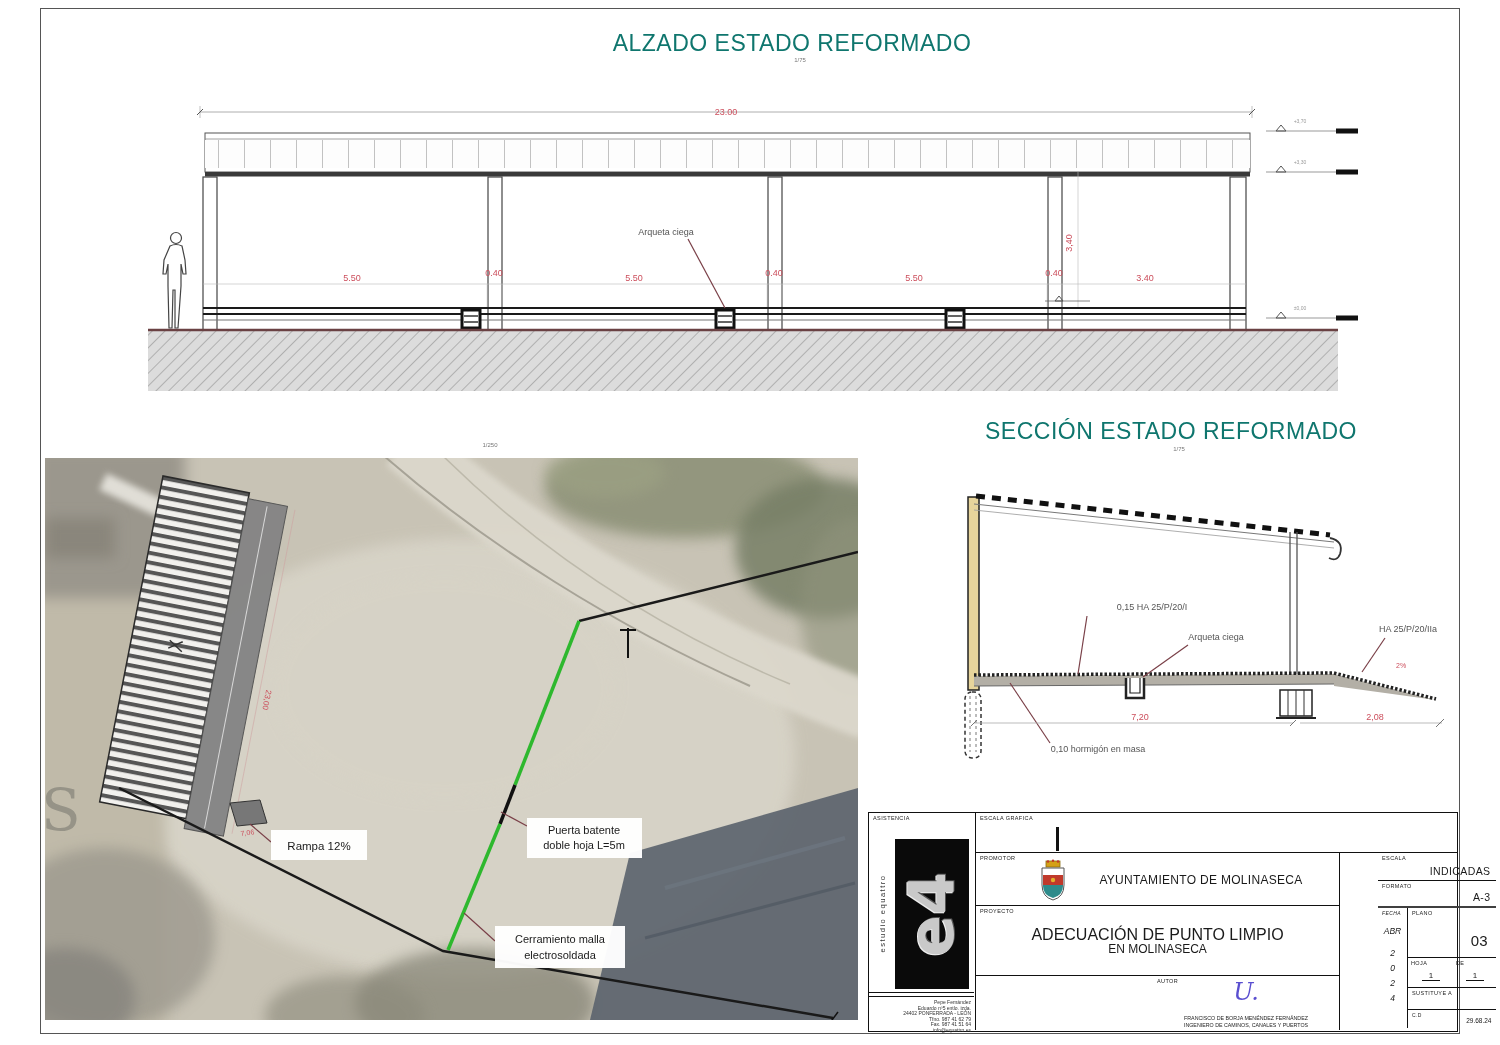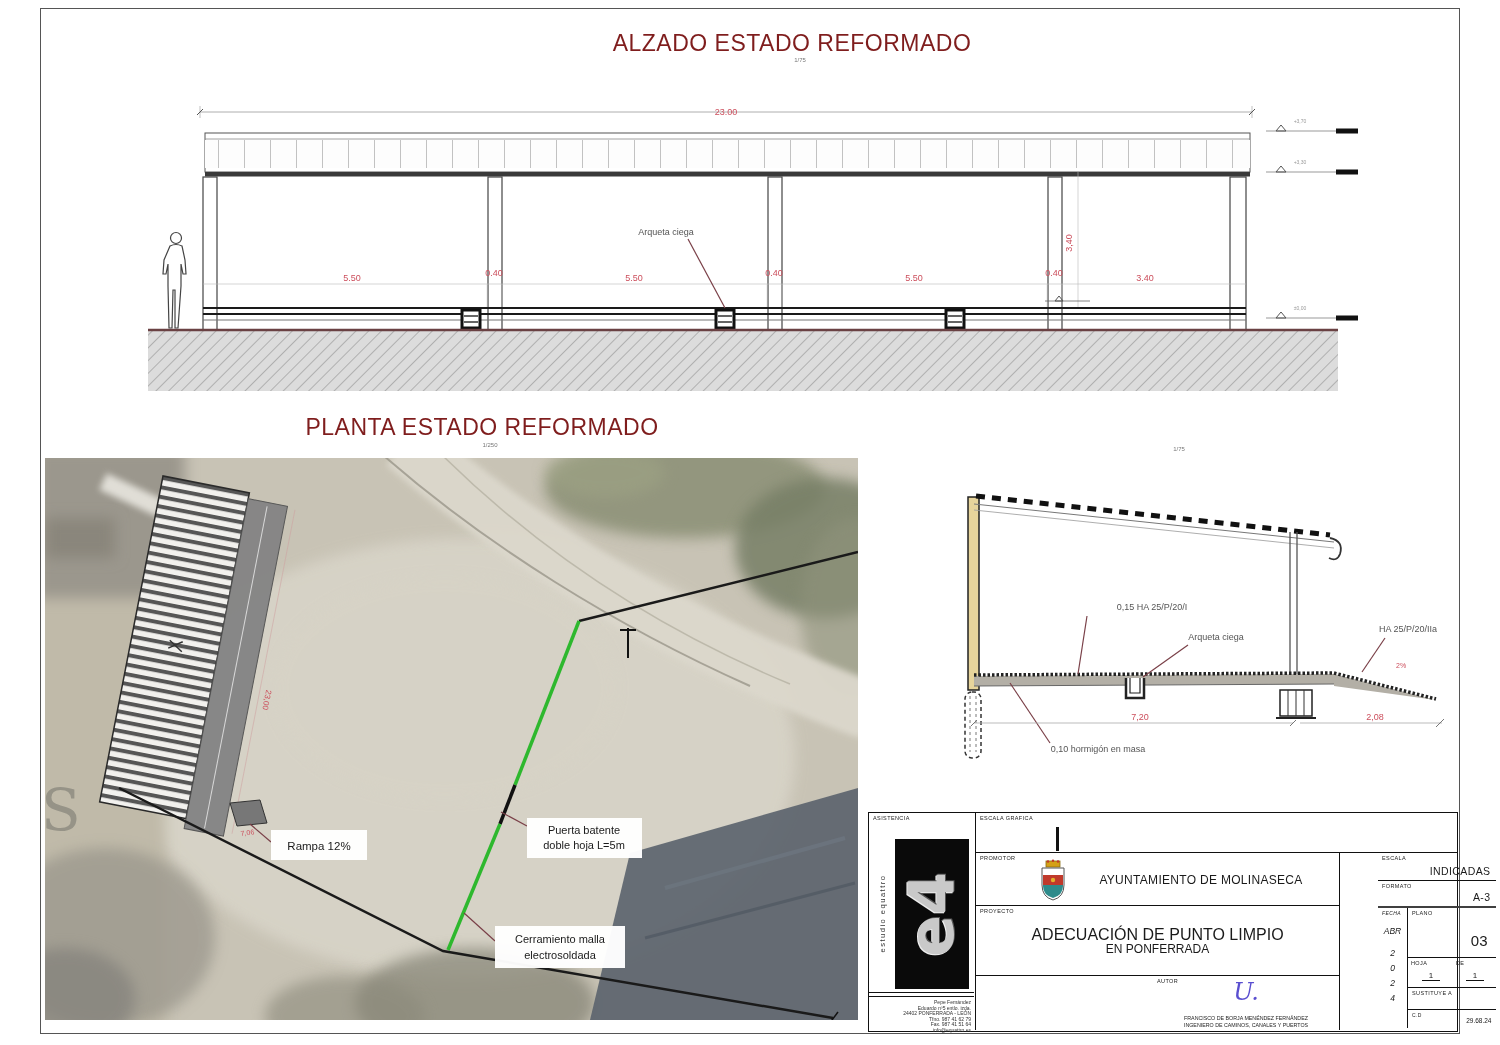--- a/index.html
+++ b/index.html
@@ -1,20 +1,20 @@
 <!DOCTYPE html>
 <html><head>
 <meta charset="utf-8">
 <style>
   html,body{margin:0;padding:0;background:#e8e8e8;}
   .sheet{position:relative;width:1500px;height:1045px;background:#fff;overflow:hidden;
          font-family:"Liberation Sans",sans-serif;color:#1a1a1a;}
   .sheet-border{position:absolute;left:40px;top:8px;width:1418px;height:1024px;
                 border:1px solid #555;}
-  .dwg-title{position:absolute;font-size:23px;letter-spacing:.5px;color:#7f1d1d;
+  .dwg-title{position:absolute;font-size:23px;letter-spacing:.5px;color:#0f766e;
              text-align:center;white-space:nowrap;transform:translateX(-50%);}
   .dwg-scale{position:absolute;font-size:6px;color:#777;transform:translateX(-50%);}
   svg{position:absolute;font-family:"Liberation Sans",sans-serif;}
   .photo{position:absolute;left:45px;top:458px;width:813px;height:562px;background:#c8c3b5;overflow:hidden;}
   
   .tb{position:absolute;left:868px;top:812px;width:590px;height:220px;background:#fff;
       border:1.5px solid #111;box-sizing:border-box;}
   .tb *{box-sizing:border-box;}
   .tb .lbl{position:absolute;left:4px;top:2px;font-size:5.5px;letter-spacing:.4px;color:#222;}
   .tb-left{position:absolute;left:0;top:0;width:107px;height:217px;border-right:1.5px solid #111;}
@@ -57,22 +57,22 @@
             font-size:8px;}
 </style>
 </head>
 <body>
 
 <div class="sheet">
   <div class="sheet-border"></div>
 
   <div class="dwg-title" style="left:792px;top:30px;">ALZADO ESTADO REFORMADO</div>
   <div class="dwg-scale" style="left:800px;top:57px;">1/75</div>
-  <div class="dwg-title" style="left:482px;top:414px;">PLANTA ESTADO REFORMADO</div>
   <div class="dwg-scale" style="left:490px;top:442px;">1/250</div>
+  <div class="dwg-title" style="left:1171px;top:418px;">SECCIÓN ESTADO REFORMADO</div>
   <div class="dwg-scale" style="left:1179px;top:446px;">1/75</div>
 
   <svg style="left:140px;top:88px;" width="1230" height="310" viewBox="0 0 1230 310">
     <defs>
       <pattern id="corr" width="26" height="28" patternUnits="userSpaceOnUse">
         <rect width="26" height="28" fill="#fdfdfd"></rect>
         <line x1="0" y1="0" x2="0" y2="28" stroke="#9a9a9a" stroke-width="1.2"></line>
       </pattern>
       <pattern id="ghatch" width="9" height="9" patternUnits="userSpaceOnUse" patternTransform="rotate(45)">
         <rect width="9" height="9" fill="#dcdcdc"></rect>
@@ -360,21 +360,21 @@
         <rect x="5" y="16" width="20" height="10" fill="#c0392b"></rect>
         <path d="M5,26 h20 v1 q0,9 -10,12 q-10,-3 -10,-12 z" fill="#2e8b8b"></path>
         <circle cx="15" cy="21" r="2.2" fill="#e1b12c"></circle>
       </svg>
       <div class="cval" style="left:95px;right:8px;top:20px;font-size:12px;letter-spacing:.3px;">AYUNTAMIENTO DE MOLINASECA</div>
     </div>
 
     <div class="tb-rowC">
       <div class="lbl">PROYECTO</div>
       <div class="cval" style="top:20px;font-size:16px;">ADECUACIÓN DE PUNTO LIMPIO</div>
-      <div class="cval" style="top:36px;font-size:12px;">EN PONFERRADA</div>
+      <div class="cval" style="top:36px;font-size:12px;">EN MOLINASECA</div>
     </div>
 
     <div class="tb-rowD">
       <div class="cellAutor">
         <div class="lbl">AUTOR</div>
         <div class="sig">U.</div>
         <div class="autlines">
           <span style="display:block;">FRANCISCO DE BORJA MENÉNDEZ FERNÁNDEZ</span>
           <span style="display:block;">INGENIERO DE CAMINOS, CANALES Y PUERTOS</span>
         </div>

